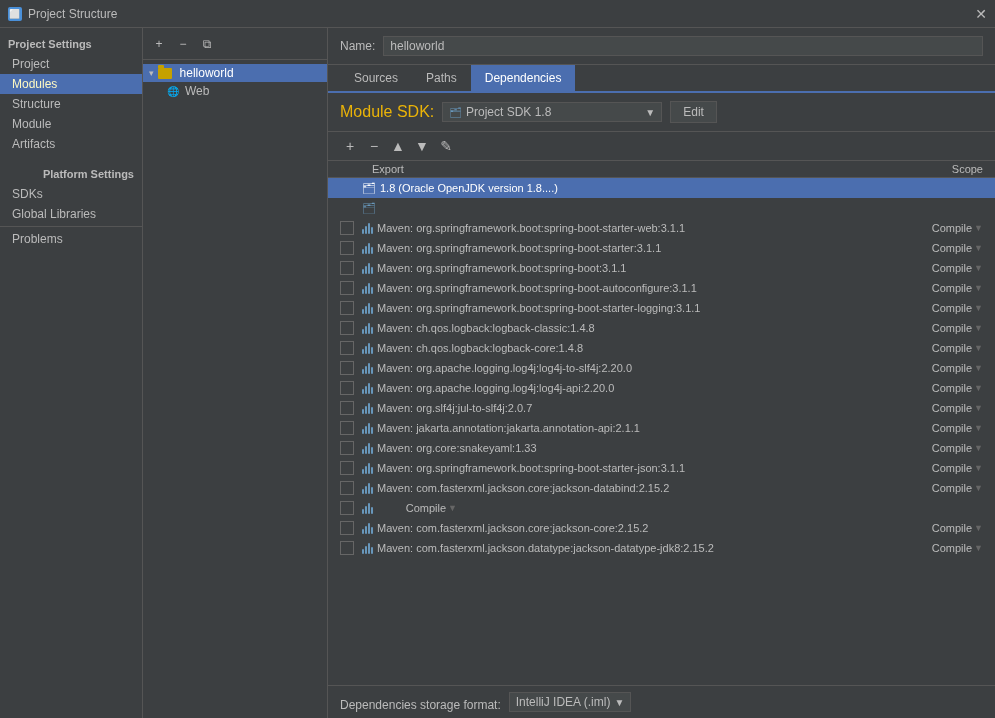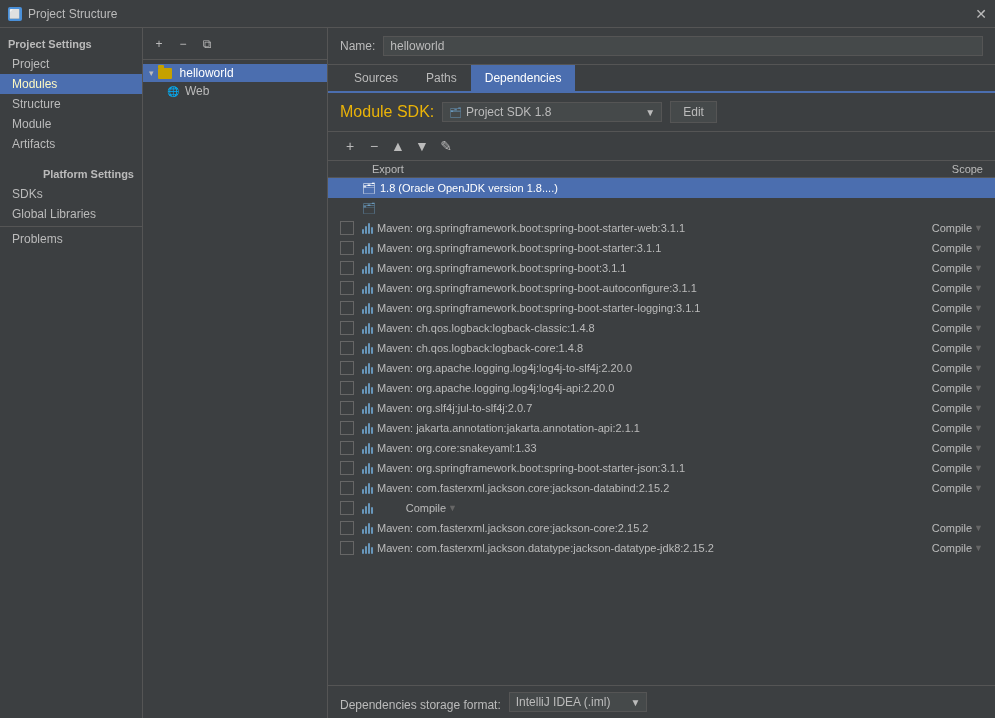--- a/index.html
+++ b/index.html
@@ -81,21 +81,21 @@
     .dep-row.selected * { color: white !important; }
     
     .dep-checkbox { width: 14px; height: 14px; border: 1px solid #666; background: transparent; margin-right: 8px; flex-shrink: 0; display: flex; align-items: center; justify-content: center; }
     .dep-name { flex: 1; font-size: 11px; color: #bbbbbb; white-space: nowrap; overflow: hidden; text-overflow: ellipsis; }
     .dep-scope { width: 80px; font-size: 11px; color: #bbbbbb; text-align: right; display: flex; align-items: center; justify-content: flex-end; gap: 2px; }
     .scope-arrow { font-size: 9px; color: #666; }
     
     
     .bottom-bar { display: flex; align-items: flex-end; padding: 6px 12px; border-top: 1px solid #555; gap: 8px; }
     .bottom-label { color: #bbbbbb; font-size: 12px; }
-    .format-select { background: #45494a; border: 1px solid #555; color: #bbbbbb; padding: 2px 6px; font-size: 12px; display: flex; align-items: center; gap: 20px; cursor: pointer; }
+    .format-select { background: #45494a; border: 1px solid #555; color: #bbbbbb; padding: 2px 6px; font-size: 12px; display: flex; align-items: center; gap: 4px; cursor: pointer; }
     .format-arrow { font-size: 10px; color: #bbbbbb; }
     
     
     ::-webkit-scrollbar { width: 6px; }
     ::-webkit-scrollbar-track { background: #3c3f41; }
     ::-webkit-scrollbar-thumb { background: #555; border-radius: 3px; }
   </style>
 </head>
 <body>
 

